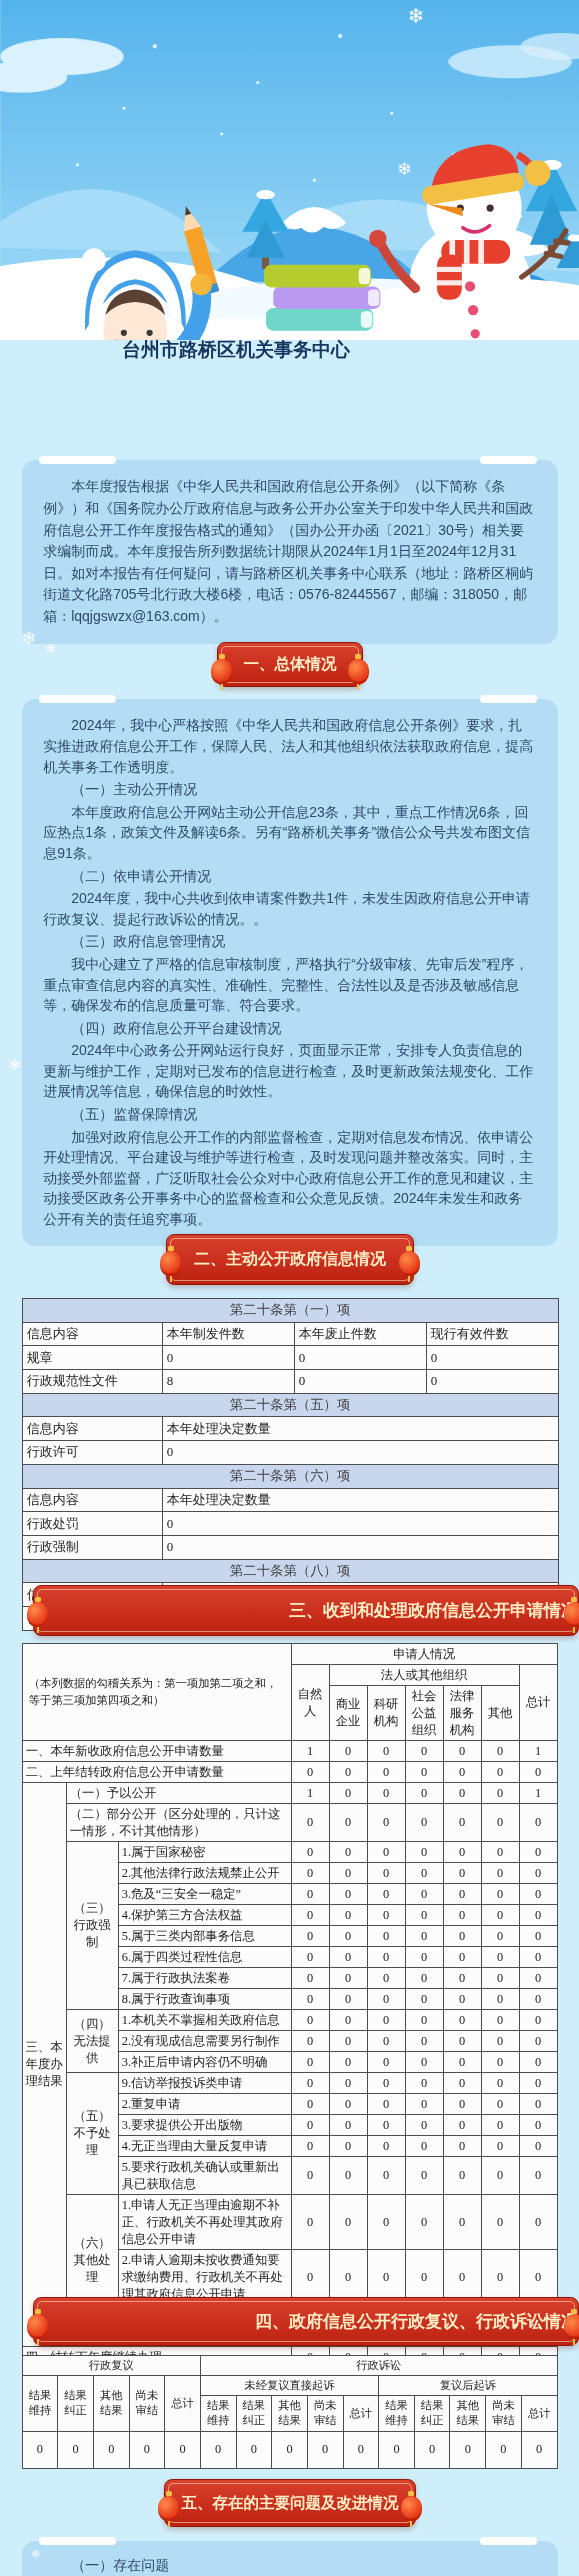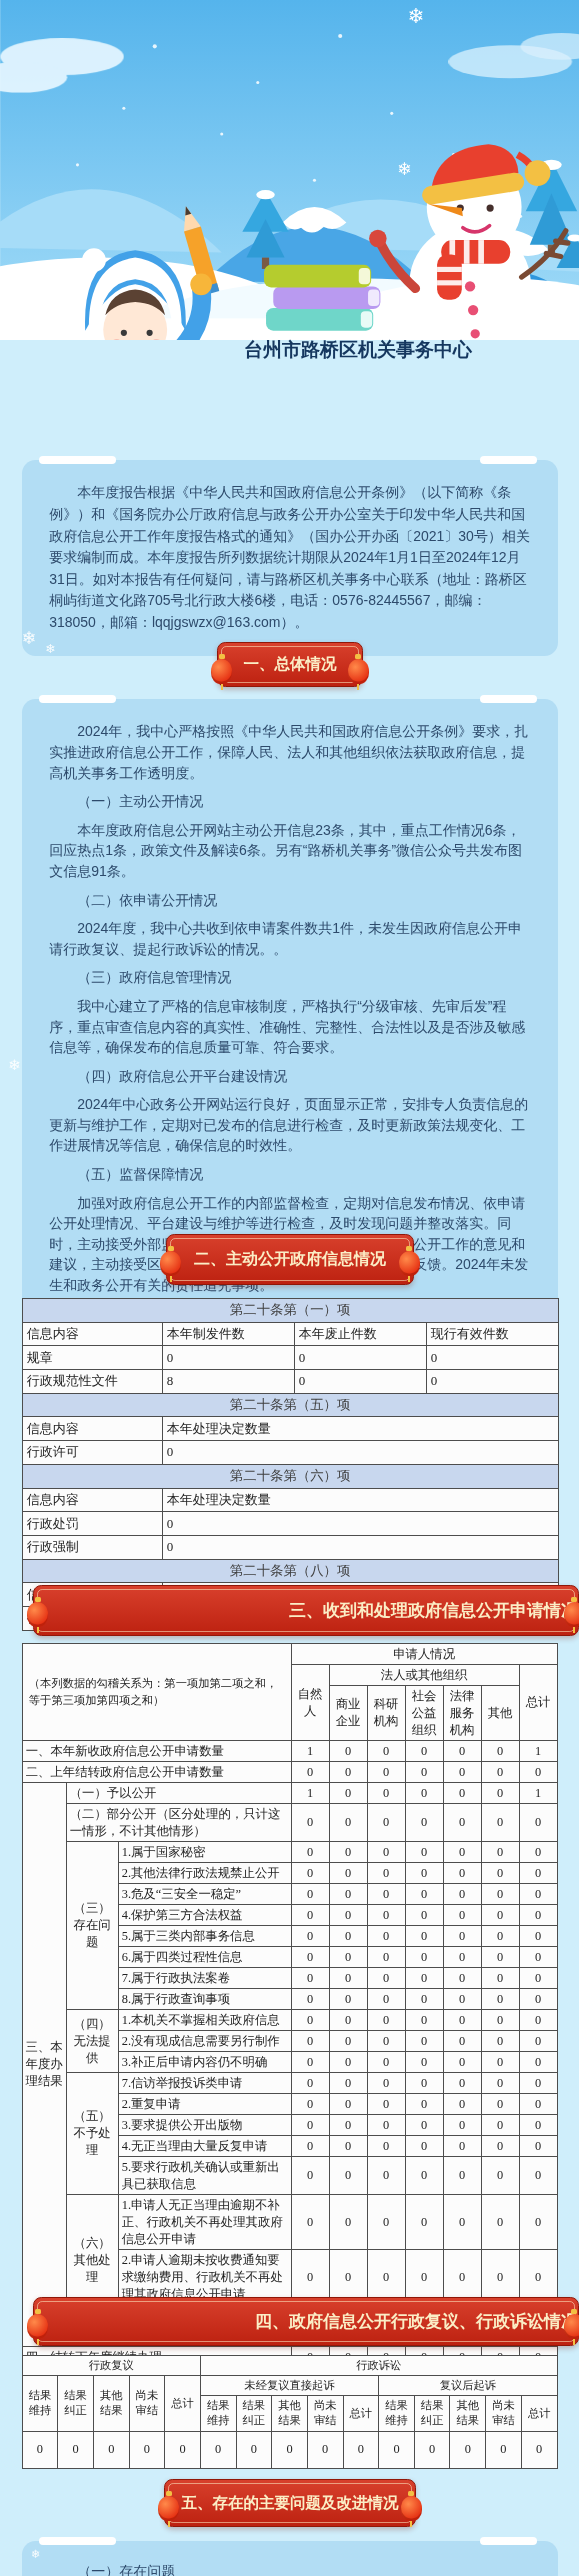--- a/index.html
+++ b/index.html
@@ -3,31 +3,31 @@
 <meta charset="utf-8">
 <style>
   html,body{margin:0;padding:0;background:#cfeefb;}
   .page{position:relative;width:580px;height:2903px;margin:0 auto;background:#cfeefb;
         overflow:hidden;font-family:"Liberation Sans","DejaVu Sans",sans-serif;color:#2d4a6b;}
 
   
   .header-art{position:absolute;top:0;left:0;width:580px;height:340px;display:block;}
 
   
-  .title-block{position:absolute;top:335px;left:0;width:472px;text-align:right;
+  .title-block{position:absolute;top:335px;left:0;width:472px;text-align:center;
                font-weight:bold;font-size:19px;line-height:29px;color:#15375f;}
 
   
   .card{position:absolute;left:21.6px;width:536px;background:#b2ddf4;border-radius:13.4px;
         box-sizing:border-box;padding:14.4px 19.6px;font-size:14px;line-height:20.6px;color:#2d4a6b;}
   .card::before{content:"";position:absolute;top:-3.6px;left:17.5px;width:77px;height:7.7px;
         background:#ffffff;border-radius:4.6px;}
   .card::after{content:"";position:absolute;top:-3.6px;right:20.6px;width:57px;height:7.2px;
         background:#ffffff;border-radius:4.6px;}
-  .para{margin:8px;text-indent:2em;}
+  .para{margin:2px;text-indent:2em;}
   #intro-card{top:460px;line-height:21.6px;}
   #s1-card{top:699px;}
   #s5-card{top:2541px;line-height:21px;padding-top:12.4px;}
 
   
   .banner{position:absolute;background:linear-gradient(#d8402c,#bd2110);
           border:1.5px solid #901708;border-radius:8.2px;display:flex;align-items:center;
           color:#fbeec6;font-weight:bold;box-shadow:0 2.6px 5.2px rgba(120,30,15,.25);}
   .banner::before{content:"";position:absolute;inset:2.6px;border:1px solid rgba(255,240,200,.55);
           border-radius:5.2px;pointer-events:none;}
@@ -406,21 +406,21 @@
         <td colspan="2" class="lbl">（二）部分公开（区分处理的，只计这一情形，不计其他情形）</td>
           <td class="num">0</td>
           <td class="num">0</td>
           <td class="num">0</td>
           <td class="num">0</td>
           <td class="num">0</td>
           <td class="num">0</td>
           <td class="num">0</td>
         </tr>
       <tr>
-        <td class="grp" rowspan="8">（三）存在问题</td>
+        <td class="grp" rowspan="8">（三）行政强制</td>
         <td class="sub">1.属于国家秘密</td>
           <td class="num">0</td>
           <td class="num">0</td>
           <td class="num">0</td>
           <td class="num">0</td>
           <td class="num">0</td>
           <td class="num">0</td>
           <td class="num">0</td>
         </tr>
       <tr>
@@ -519,21 +519,21 @@
           <td class="num">0</td>
           <td class="num">0</td>
           <td class="num">0</td>
           <td class="num">0</td>
           <td class="num">0</td>
           <td class="num">0</td>
           <td class="num">0</td>
         </tr>
       <tr>
         <td class="grp" rowspan="5">（五）不予处理</td>
-        <td class="sub">7.信访举报投诉类申请</td>
+        <td class="sub">9.信访举报投诉类申请</td>
           <td class="num">0</td>
           <td class="num">0</td>
           <td class="num">0</td>
           <td class="num">0</td>
           <td class="num">0</td>
           <td class="num">0</td>
           <td class="num">0</td>
         </tr>
       <tr>
         <td class="sub">2.重复申请</td>

